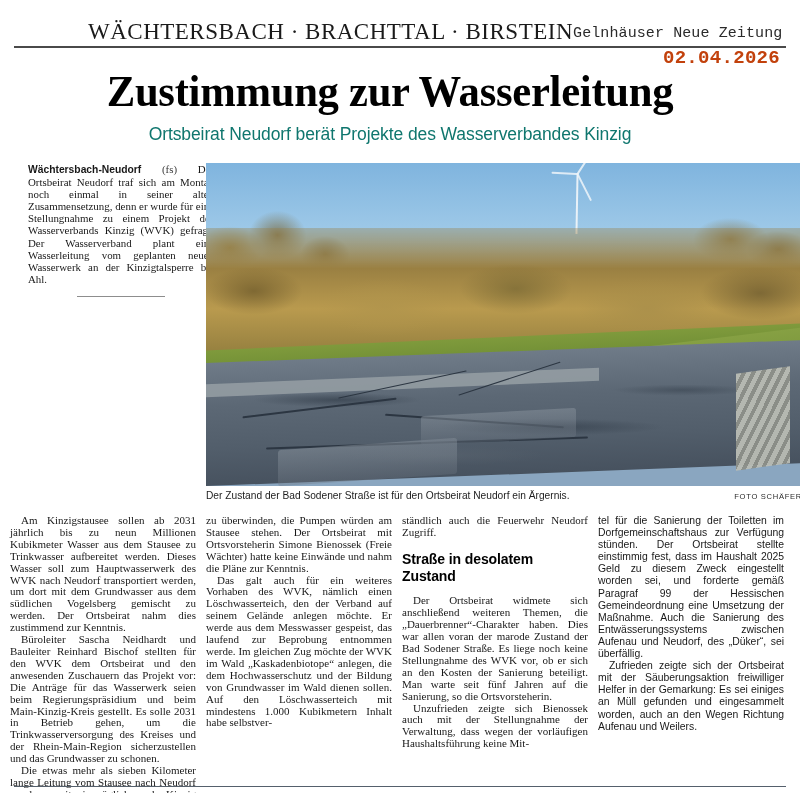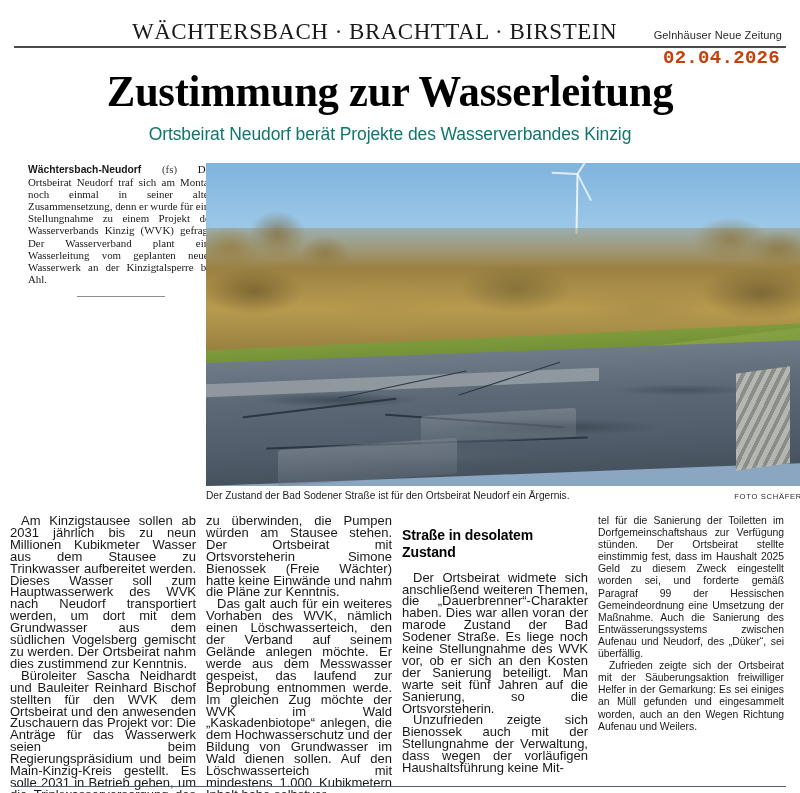--- a/index.html
+++ b/index.html
@@ -11,34 +11,34 @@
     overflow:hidden;
     position:relative;
   }
   .page{width:800px;height:793px;position:relative;box-sizing:border-box;}
 
   
   .masthead{
     position:relative;
     height:46px;
     padding:0 18px 0 88px;
-    display:flex;align-items:flex-end;justify-content:space-between;margin-left:44px;
+    display:flex;align-items:flex-end;justify-content:space-between;
   }
   .masthead-sections{
     font-family:"Liberation Serif",serif;
     font-size:23px;
     letter-spacing:.5px;
     color:#1a1a1a;
     white-space:nowrap;
     line-height:1;
     padding-bottom:3px;
   }
   .masthead-paper{
-    font-family:Liberation Sans, sans-serif;
-    font-size:11px;
+    font-family:Liberation Mono, monospace;
+    font-size:15px;
     color:#2a2a2a;
     white-space:nowrap;
     line-height:1;
     padding-bottom:5px;
     letter-spacing:.1px;
   }
   .rule-top{
     margin:0 14px 0 14px;
     border-top:2.2px solid #4a4a4a;
   }
@@ -169,22 +169,22 @@
     position:absolute;
     left:0;right:0;
     top:352px;
     bottom:0;
     display:flex;
     gap:10px;
   }
   .col{width:186px;flex:0 0 186px;}
   .col p{
     margin:0;
-    font-family:Liberation Sans, sans-serif;
-    font-size:13px;
+    font-family:Liberation Serif, serif;
+    font-size:11px;
     line-height:11.9px;
     text-align:justify;
     text-justify:inter-word;
     hyphens:manual;
     color:#181818;
   }
   .col p.indent{text-indent:11px;}
   .col.sans p{
     font-family:"Liberation Sans",sans-serif;
     font-size:10.4px;
@@ -283,20 +283,21 @@
         <p class="indent">Büroleiter Sascha Neidhardt und Bauleiter Reinhard Bischof stellten für den WVK dem Ortsbeirat und den anwesenden Zuschauern das Projekt vor: Die Anträge für das Wasserwerk seien beim Regierungspräsidium und beim Main-Kinzig-Kreis gestellt. Es solle 2031 in Betrieb gehen, um die Trinkwasserversorgung des Kreises und der Rhein-Main-Region sicherzustellen und das Grundwasser zu schonen.</p>
         <p class="indent">Die etwas mehr als sieben Kilometer lange Leitung vom Stausee nach Neudorf werde, soweit wie möglich, an der Kinzig entlang und das letzte Stück durch eine bereits vorhandene, acht Meter breite Schneise durch den Wald zum Wasserwerk des WVK führen. „Das ist die beste Trasse mit dem minimalen Eingriff“, so die WVK-Vertreter, die die Gesamtkosten des Projektes auf 70 Millionen Euro bezifferten. Es seien 55 Meter Höhenunterschied</p>
       </div>
 
       <div class="col">
         <p>zu überwinden, die Pumpen würden am Stausee stehen. Der Ortsbeirat mit Ortsvorsteherin Simone Bienossek (Freie Wächter) hatte keine Einwände und nahm die Pläne zur Kenntnis.</p>
         <p class="indent">Das galt auch für ein weiteres Vorhaben des WVK, nämlich einen Löschwasserteich, den der Verband auf seinem Gelände anlegen möchte. Er werde aus dem Messwasser gespeist, das laufend zur Beprobung entnommen werde. Im gleichen Zug möchte der WVK im Wald „Kaskadenbiotope“ anlegen, die dem Hochwasserschutz und der Bildung von Grundwasser im Wald dienen sollen. Auf den Löschwasserteich mit mindestens 1.000 Kubikmetern Inhalt habe selbstver-</p>
       </div>
 
       <div class="col">
+        <p>ständlich auch die Feuerwehr Neudorf Zugriff.</p>
         <div class="subhead">Straße in desolatem Zustand</div>
         <p class="indent">Der Ortsbeirat widmete sich anschließend weiteren Themen, die „Dauerbrenner“-Charakter haben. Dies war allen voran der marode Zustand der Bad Sodener Straße. Es liege noch keine Stellungnahme des WVK vor, ob er sich an den Kosten der Sanierung beteiligt. Man warte seit fünf Jahren auf die Sanierung, so die Ortsvorsteherin.</p>
         <p class="indent">Unzufrieden zeigte sich Bienossek auch mit der Stellungnahme der Verwaltung, dass wegen der vorläufigen Haushaltsführung keine Mit-</p>
       </div>
 
       <div class="col sans">
         <p>tel für die Sanierung der Toiletten im Dorfgemeinschaftshaus zur Verfügung stünden. Der Ortsbeirat stellte einstimmig fest, dass im Haushalt 2025 Geld zu diesem Zweck eingestellt worden sei, und forderte gemäß Paragraf 99 der Hessischen Gemeindeordnung eine Umsetzung der Maßnahme. Auch die Sanierung des Entwässerungssystems zwischen Aufenau und Neudorf, des „Düker“, sei überfällig.</p>
         <p class="indent">Zufrieden zeigte sich der Ortsbeirat mit der Säuberungsaktion freiwilliger Helfer in der Gemarkung: Es sei einiges an Müll gefunden und eingesammelt worden, auch an den Wegen Richtung Aufenau und Weilers.</p>
       </div>
 

